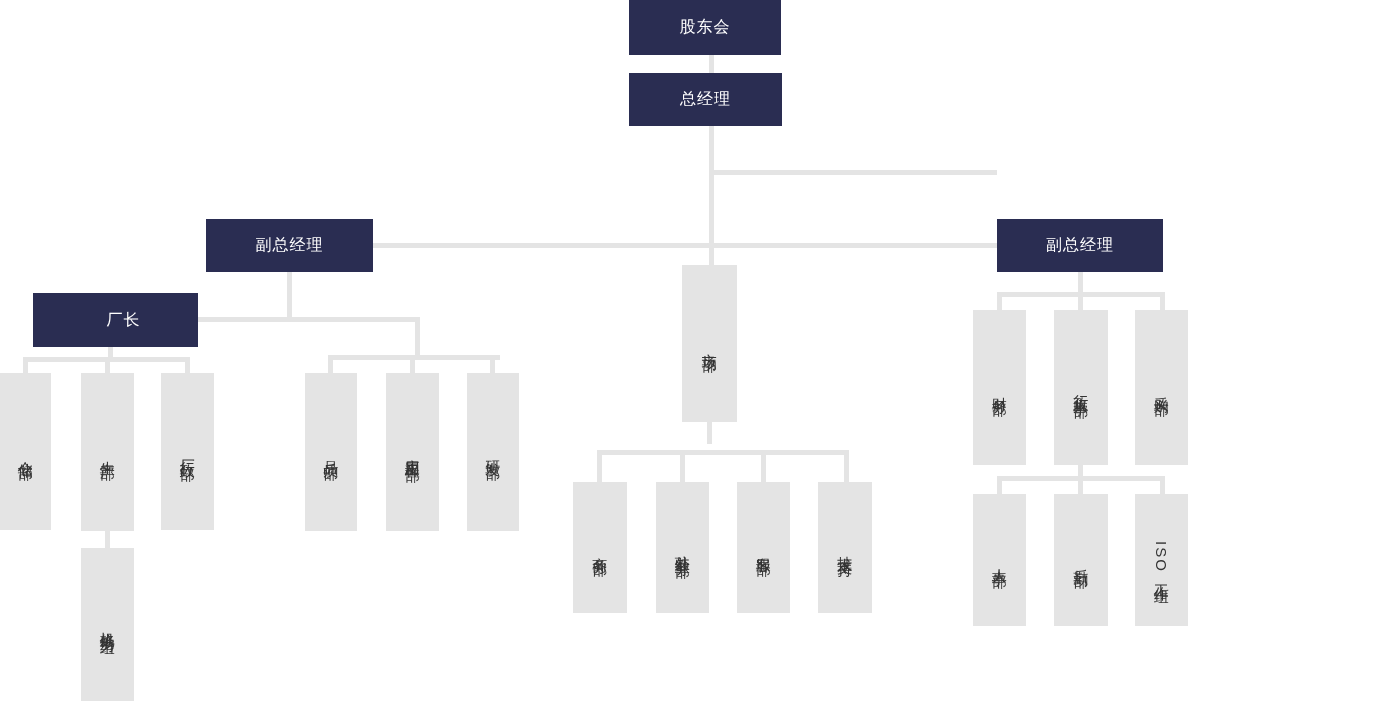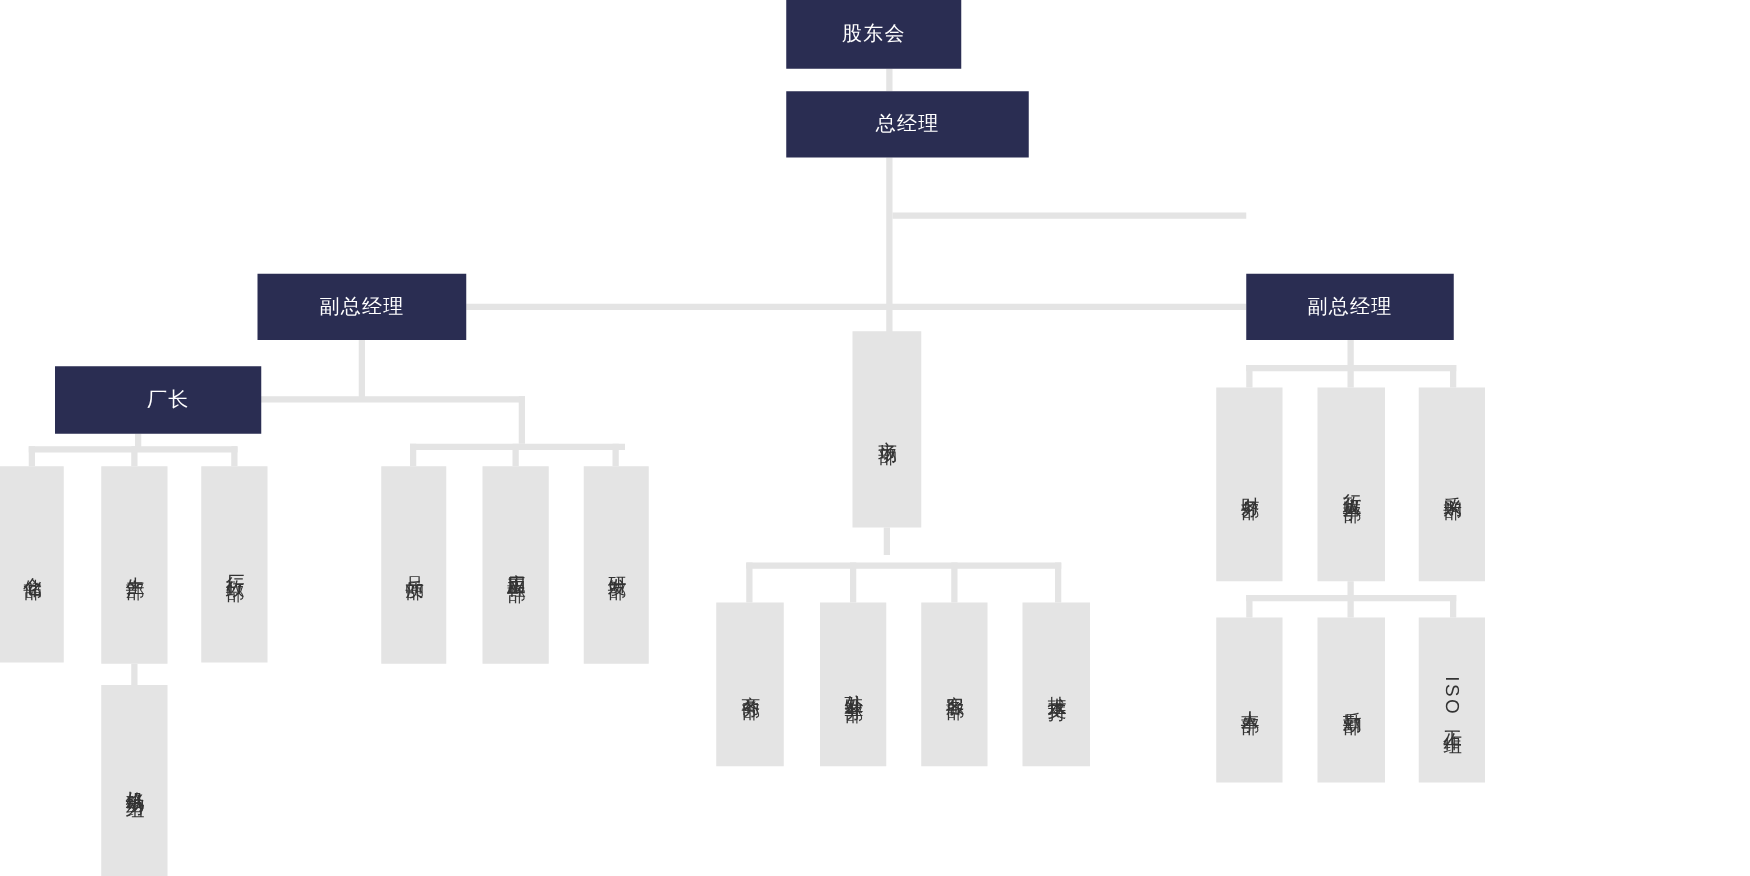--- a/index.html
+++ b/index.html
@@ -86,33 +86,33 @@
     <div class="conn" style="left: 1078px; top: 272px; width: 5px; height: 22px; background: rgb(228, 228, 228);"></div>
     <div class="conn" style="left: 997px; top: 292px; width: 168px; height: 5px; background: rgb(228, 228, 228);"></div>
     <div class="conn" style="left: 997px; top: 292px; width: 5px; height: 18px; background: rgb(228, 228, 228);"></div>
     <div class="conn" style="left: 1078px; top: 292px; width: 5px; height: 18px; background: rgb(228, 228, 228);"></div>
     <div class="conn" style="left: 1160px; top: 292px; width: 5px; height: 18px; background: rgb(228, 228, 228);"></div>
     <div class="conn" style="left: 1078px; top: 465px; width: 5px; height: 14px; background: rgb(228, 228, 228);"></div>
     <div class="conn" style="left: 997px; top: 476px; width: 168px; height: 5px; background: rgb(228, 228, 228);"></div>
     <div class="conn" style="left: 997px; top: 476px; width: 5px; height: 18px; background: rgb(228, 228, 228);"></div>
     <div class="conn" style="left: 1078px; top: 476px; width: 5px; height: 18px; background: rgb(228, 228, 228);"></div>
     <div class="conn" style="left: 1160px; top: 476px; width: 5px; height: 18px; background: rgb(228, 228, 228);"></div>
-    <div class="node exec" style="left: 629px; top: 0px; width: 140px; height: 55px;">
+    <div class="node exec" style="left: 629px; top: 0px; width: 152px; height: 55px;">
       <span>股东会</span>
     </div>
-    <div class="node exec" style="left: 629px; top: 73px; width: 194px; height: 53px;">
+    <div class="node exec" style="left: 629px; top: 73px; width: 153px; height: 53px;">
       <span>总经理</span>
     </div>
     <div class="node exec" style="left: 206px; top: 219px; width: 167px; height: 53px;">
       <span>副总经理</span>
     </div>
     <div class="node exec" style="left: 997px; top: 219px; width: 166px; height: 53px;">
       <span>副总经理</span>
     </div>
-    <div class="node exec" style="left: 44px; top: 293px; width: 165px; height: 54px; padding-left: 16px;">
+    <div class="node exec" style="left: 33px; top: 293px; width: 165px; height: 54px; padding-left: 16px;">
       <span>厂长</span>
     </div>
     <div class="node dept" style="left: 682px; top: 265px; width: 55px; height: 157px;">
       <span class="vtext">市场部</span>
     </div>
     <div class="node dept" style="left: 0px; top: 373px; width: 51px; height: 157px;">
       <span class="vtext">仓储部</span>
     </div>
     <div class="node dept" style="left: 81px; top: 373px; width: 53px; height: 158px;">
       <span class="vtext">生产部</span>

